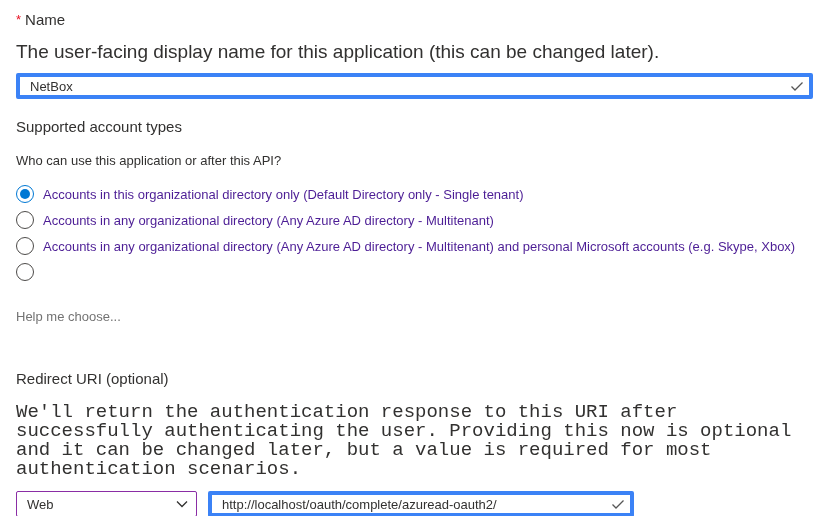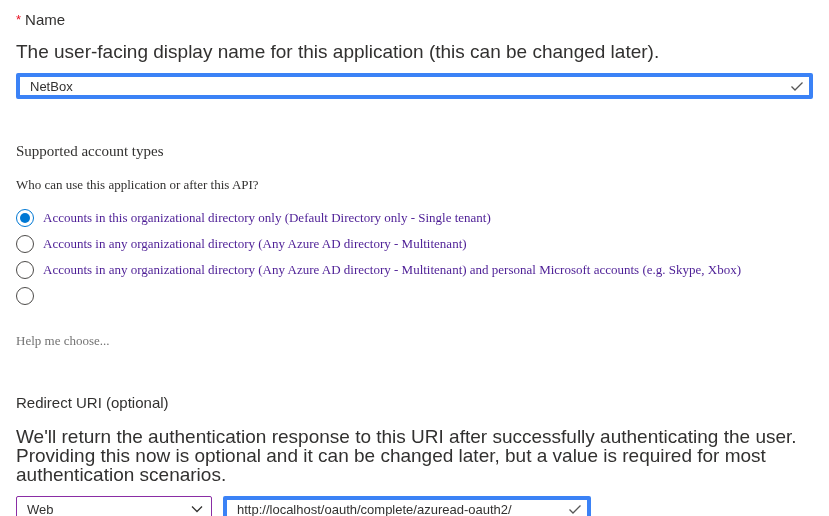--- a/index.html
+++ b/index.html
@@ -54,21 +54,21 @@
   .field-check {
     position: absolute;
     right: 8px;
     top: 50%;
     transform: translateY(-50%);
     width: 16px;
     height: 16px;
     pointer-events: none;
   }
   
-  .section-account { margin-top: 42px; font-family: Liberation Serif, serif; }
+  .section-account { margin-top: 18px; }
   .question-text { font-size: 13px; line-height: 18px; margin-top: 15px; }
   
   .radio-group { margin-top: 11px; }
   .radio-row {
     display: flex;
     align-items: center;
     height: 26px;
     cursor: pointer;
   }
   .radio {
@@ -98,30 +98,30 @@
   }
   .help-link {
     display: inline-block;
     margin-top: 24px;
     font-size: 13px;
     color: #737373;
     text-decoration: none;
     cursor: pointer;
   }
   .section-redirect { margin-top: 44px; }
-  .section-redirect .desc-text { margin-top: 14px; }
+  .section-redirect .desc-text { margin-top: 14px; font-family: Liberation Mono, monospace; }
   
   .redirect-row {
     display: flex;
     align-items: center;
     margin-top: 12px;
   }
   .select-wrap {
     position: relative;
-    width: 196px;
+    width: 181px;
     flex: 0 0 auto;
   }
   .platform-select {
     width: 100%;
     height: 26px;
     border: 1px solid #8a2da5;
     border-radius: 2px;
     background: #fff;
     font-size: 13px;
     color: #323130;
@@ -134,21 +134,21 @@
     position: absolute;
     right: 8px;
     top: 50%;
     transform: translateY(-50%);
     width: 14px;
     height: 14px;
     pointer-events: none;
   }
   .uri-wrap {
     position: relative;
-    width: 368px;
+    width: 426px;
     margin-left: 11px;
     margin-top: 0;
   }
 </style>
 </head>
 <body>
 
 <div class="page">
 
   <div>

